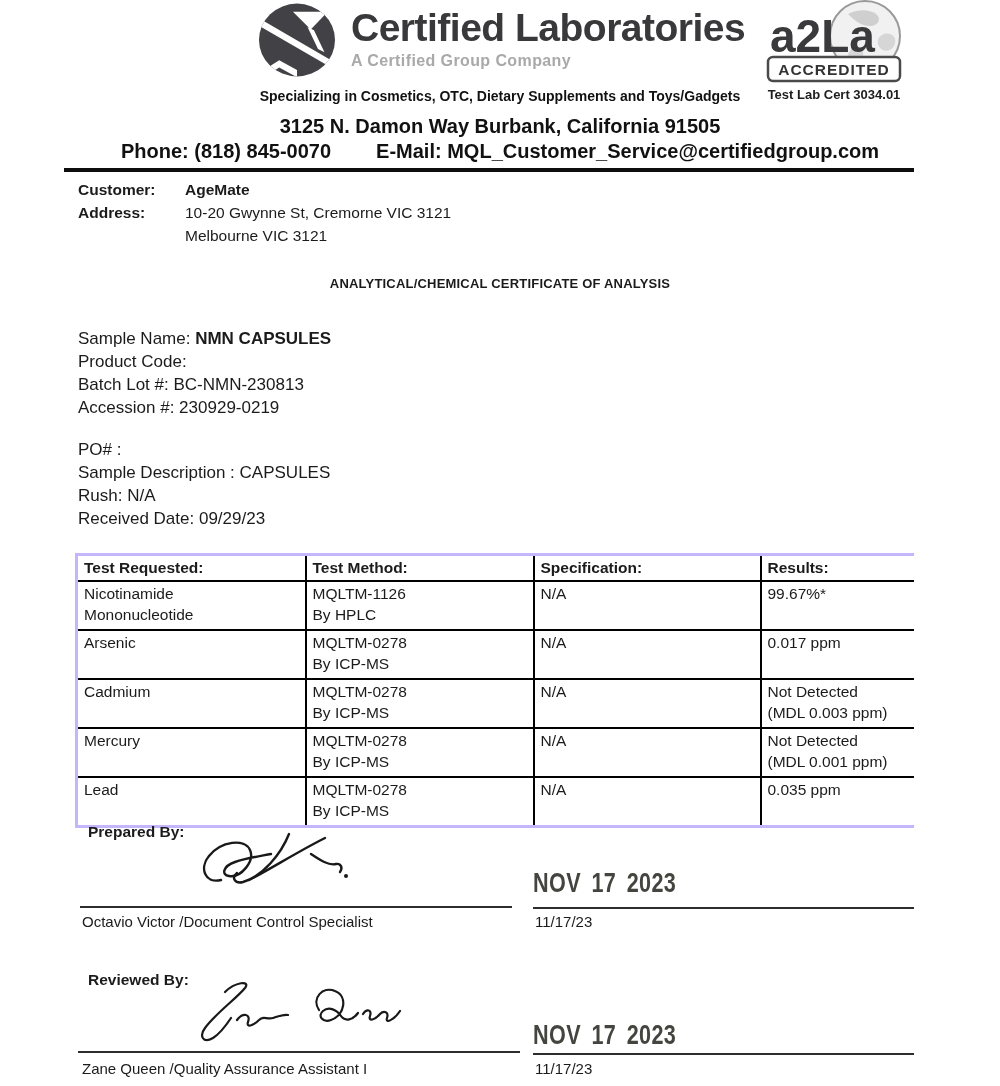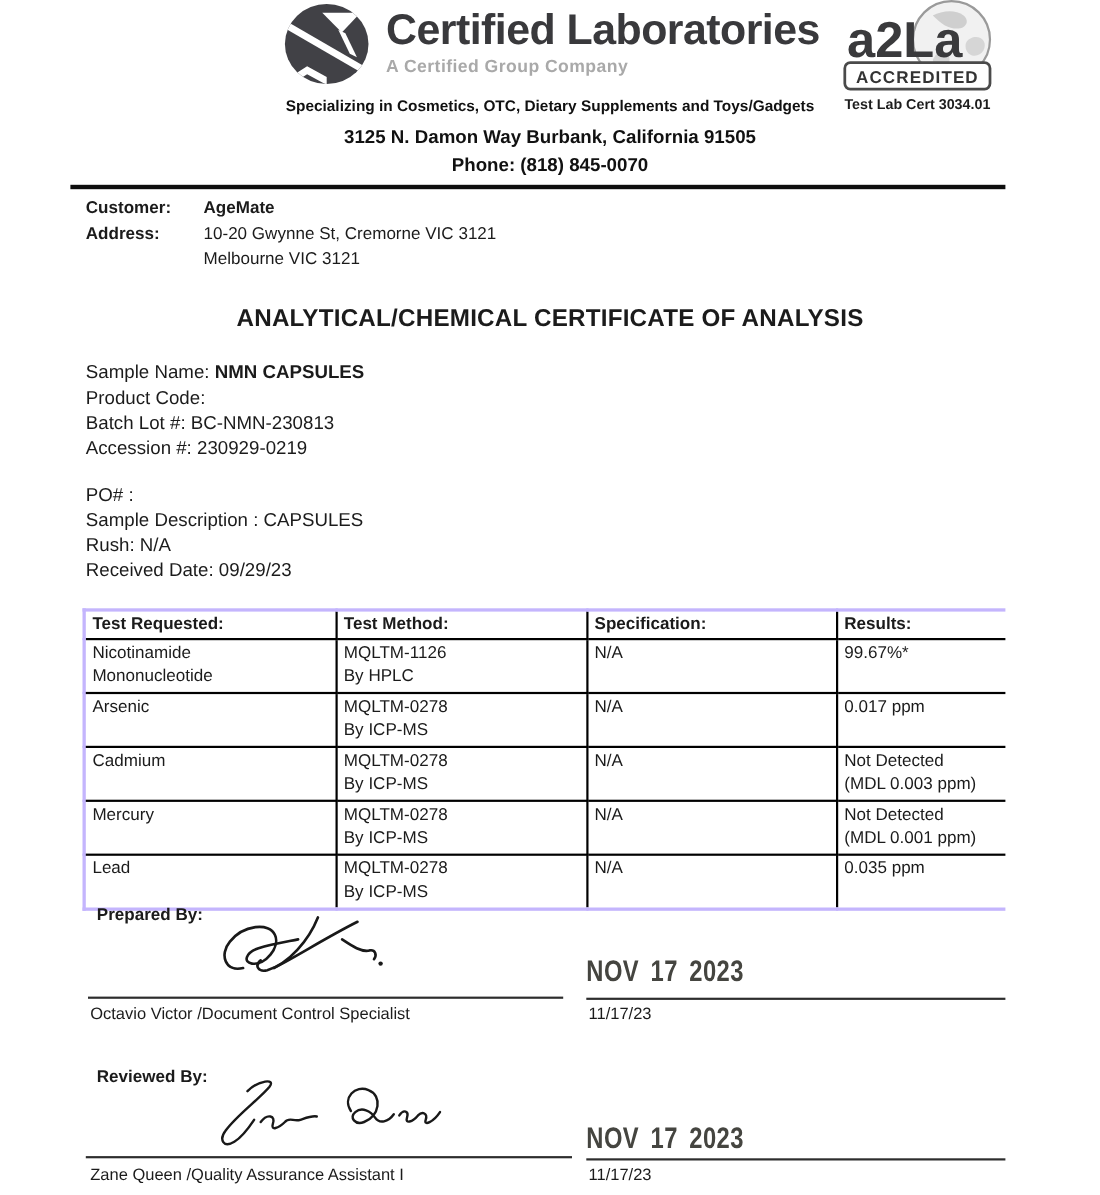--- a/index.html
+++ b/index.html
@@ -8,29 +8,29 @@
     font-family:"Liberation Sans", sans-serif; color:#1b1b1b; overflow:hidden;
   }
   
   .logo-row { position:absolute; left:253px; top:2px; display:flex; align-items:flex-start; }
   .logo-icon { width:88px; height:76px; }
   .logo-text { margin-left:10px; padding-top:4px; }
   .company-name { font-size:39px; font-weight:700; color:#39393c; letter-spacing:-0.5px; line-height:44px; white-space:nowrap; }
   .company-subtitle { font-size:16px; font-weight:700; color:#a9a9a9; letter-spacing:0.4px; margin-top:2px; }
   .badge { position:absolute; right:10px; top:0; width:140px; height:104px; }
   .tagline { position:absolute; top:88px; left:80px; width:840px; text-align:center; font-size:14px; font-weight:700; color:#111; white-space:nowrap; }
-  .addr-line { position:absolute; top:115px; left:80px; width:840px; text-align:center; font-size:17px; font-weight:700; color:#111; }
-  .phone-row { position:absolute; top:140px; left:80px; width:840px; display:flex; justify-content:center; gap:45px; font-size:17px; font-weight:700; color:#111; }
+  .addr-line { position:absolute; top:115px; left:80px; width:840px; text-align:center; font-size:20px; font-weight:700; color:#111; }
+  .phone-row { position:absolute; top:140px; left:80px; width:840px; display:flex; justify-content:center; gap:45px; font-size:20px; font-weight:700; color:#111; }
   .rule { position:absolute; top:168px; left:64px; width:921px; height:4px; background:#0e0e0e; }
   
   .cust-row { position:absolute; left:78px; font-size:15.5px; }
   .cust-label { display:inline-block; width:107px; font-weight:700; }
   .bold { font-weight:700; }
   
-  .doc-title { position:absolute; top:276px; left:0; width:1000px; text-align:center; font-size:22px; font-weight:700; letter-spacing:0.2px; }
+  .doc-title { position:absolute; top:276px; left:0; width:1000px; text-align:center; font-size:13px; font-weight:700; letter-spacing:0.2px; }
   .sample-line { position:absolute; left:78px; font-size:17px; color:#1b1b1b; }
   
   .results-table { position:absolute; left:75px; top:553px; border-collapse:collapse; width:907px; table-layout:fixed; }
   .results-table th, .results-table td { border:2px solid #000; padding:1px 6px 2px 6px; text-align:left; vertical-align:top; font-size:15.5px; line-height:21px; overflow:hidden; }
   .results-table { border:3px solid #c4b5fd; }
   .results-table th { font-weight:700; height:20px; }
   .results-table td { height:44px; }
   
   .sig-label { position:absolute; font-weight:700; font-size:15.5px; }
   .sig-svg { position:absolute; }
@@ -72,20 +72,21 @@
       <rect x="4" y="57" width="132" height="24" rx="5" fill="#ffffff" stroke="#4a4a4a" stroke-width="2.5"></rect>
       <text x="70" y="75" text-anchor="middle" font-family="Liberation Sans, sans-serif" font-size="15.5" font-weight="800" letter-spacing="1" fill="#333333">ACCREDITED</text>
       <text x="70" y="99" text-anchor="middle" font-family="Liberation Sans, sans-serif" font-size="13" font-weight="700" fill="#1d1d1d">Test Lab Cert 3034.01</text>
     </svg>
   </div>
 
   <div class="tagline">Specializing in Cosmetics, OTC, Dietary Supplements and Toys/Gadgets</div>
   <div class="addr-line">3125 N. Damon Way Burbank, California 91505</div>
   <div class="phone-row">
     <span>Phone: (818) 845-0070</span>
+    <span>E-Mail: MQL_Customer_Service@certifiedgroup.com</span>
   </div>
   <div class="rule"></div>
 
   <div class="cust-row" style="top:181px;">
     <span class="cust-label">Customer:</span><span class="bold">AgeMate</span>
   </div>
   <div class="cust-row" style="top:204px;">
     <span class="cust-label">Address:</span><span>10-20 Gwynne St, Cremorne VIC 3121</span>
   </div>
   <div class="cust-row" style="top:227px;">

